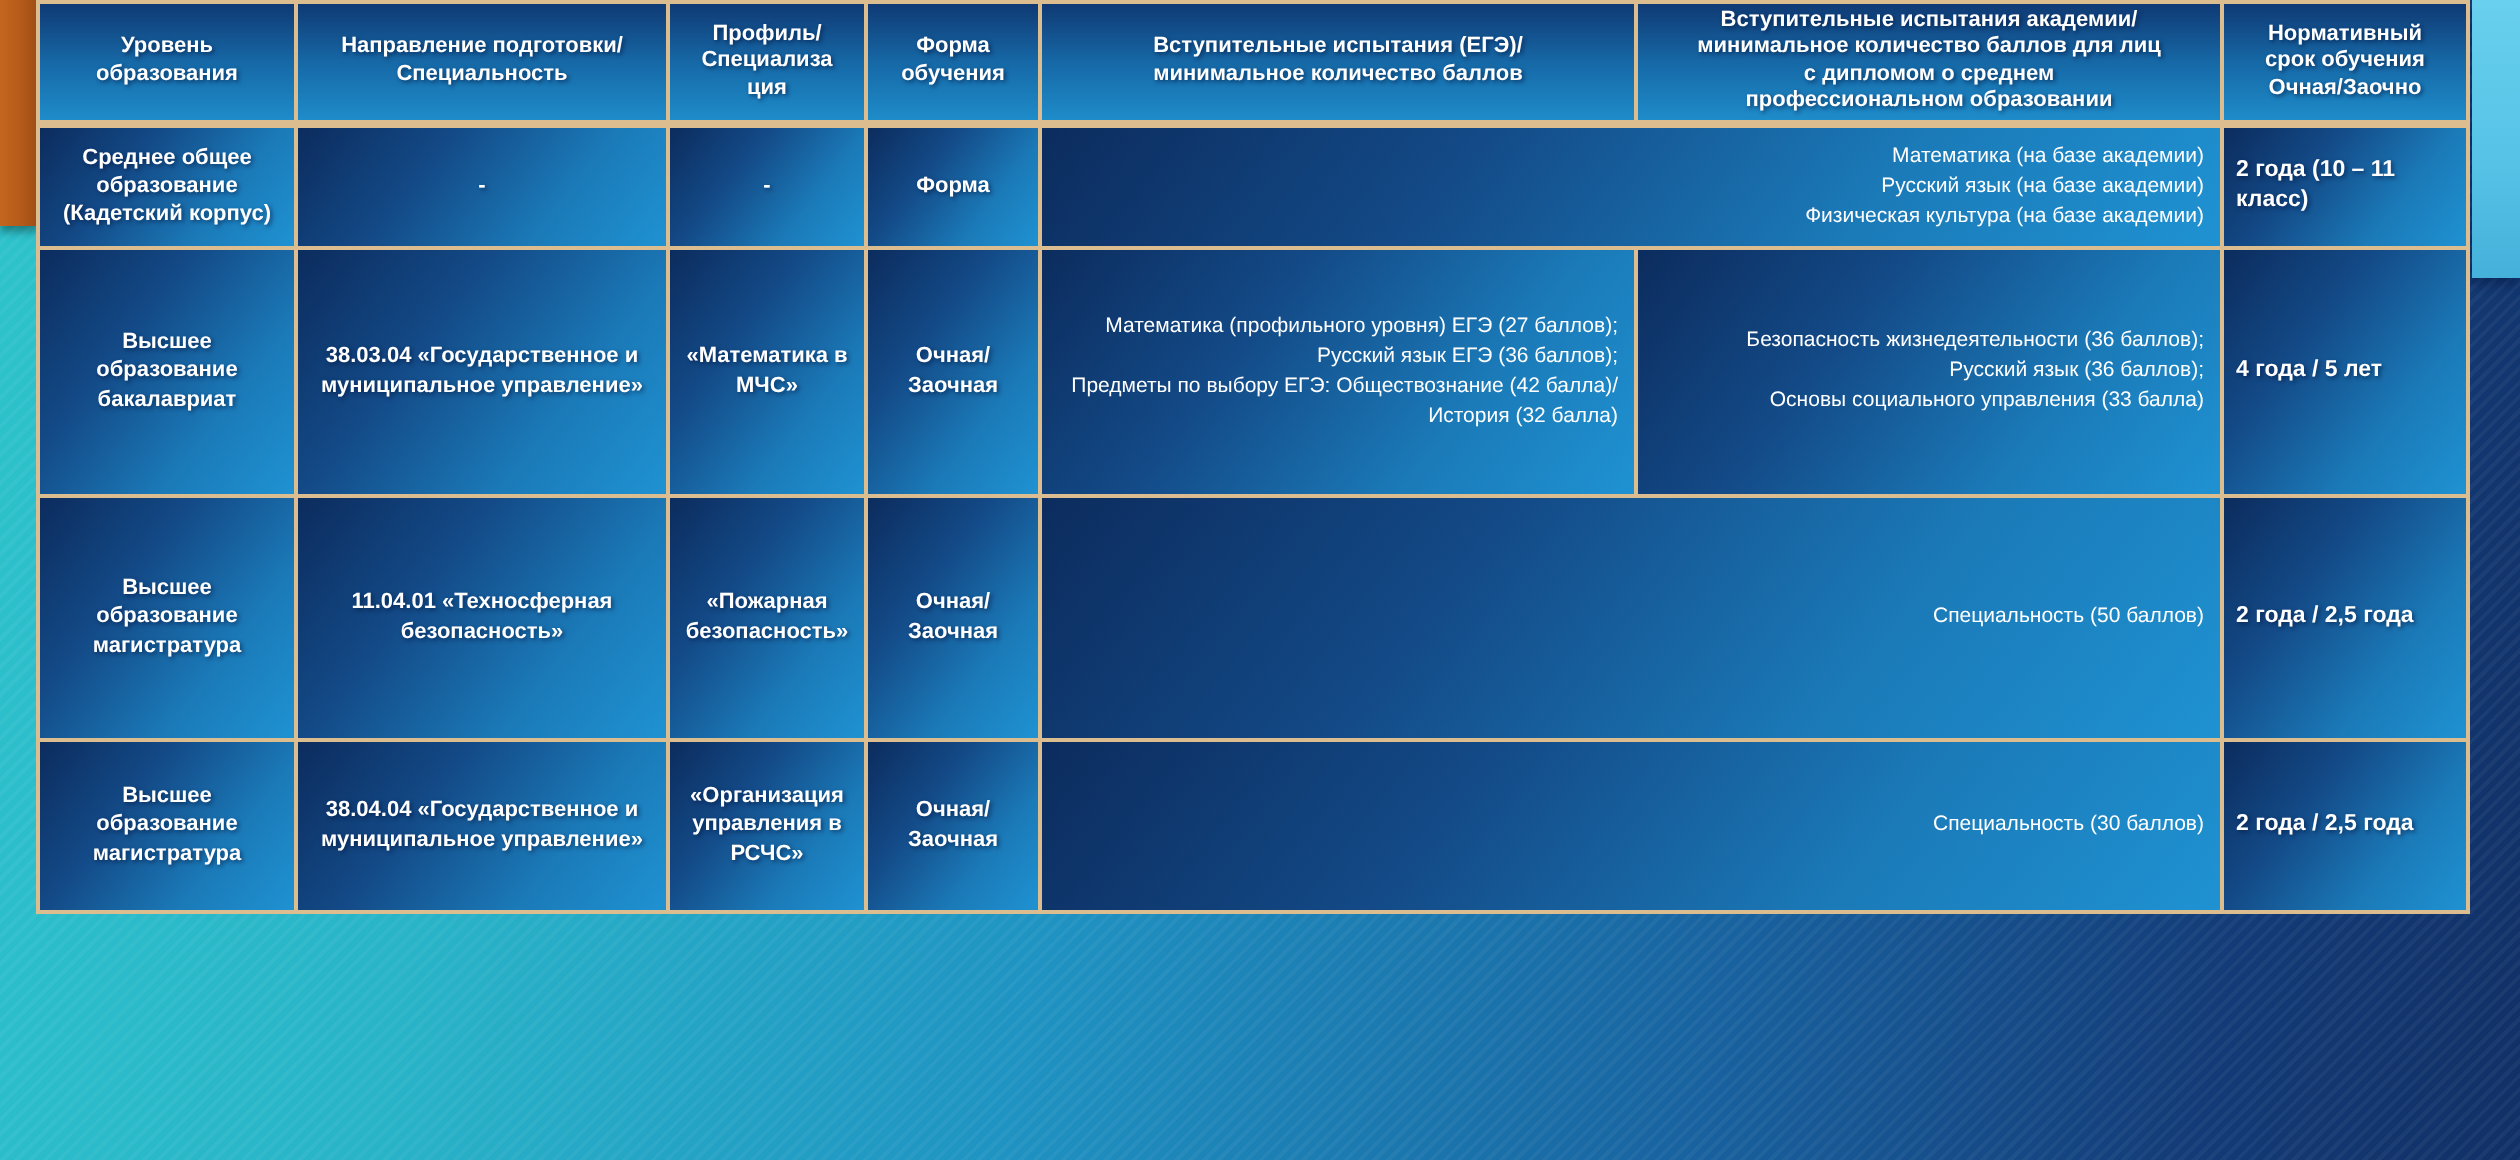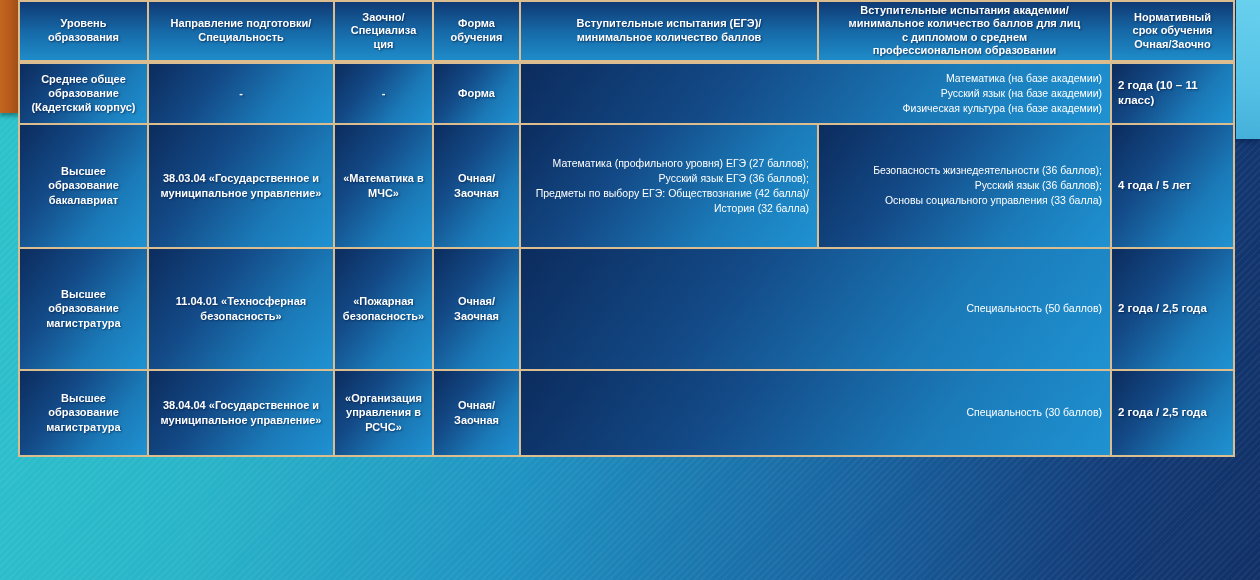--- a/index.html
+++ b/index.html
@@ -111,21 +111,21 @@
       <col style="width:298px">
       <col style="width:293px">
       <col style="width:123px">
     </colgroup>
     <thead>
       <tr class="h-head">
         <th>Уровень
 образования</th>
         <th>Направление подготовки/
 Специальность</th>
-        <th>Заочно/
+        <th>Профиль/
 Специализа
 ция</th>
         <th>Форма
 обучения</th>
         <th>Вступительные испытания (ЕГЭ)/
 минимальное количество баллов</th>
         <th>Вступительные испытания академии/
 минимальное количество баллов для лиц
 с дипломом о среднем
 профессиональном образовании</th>

